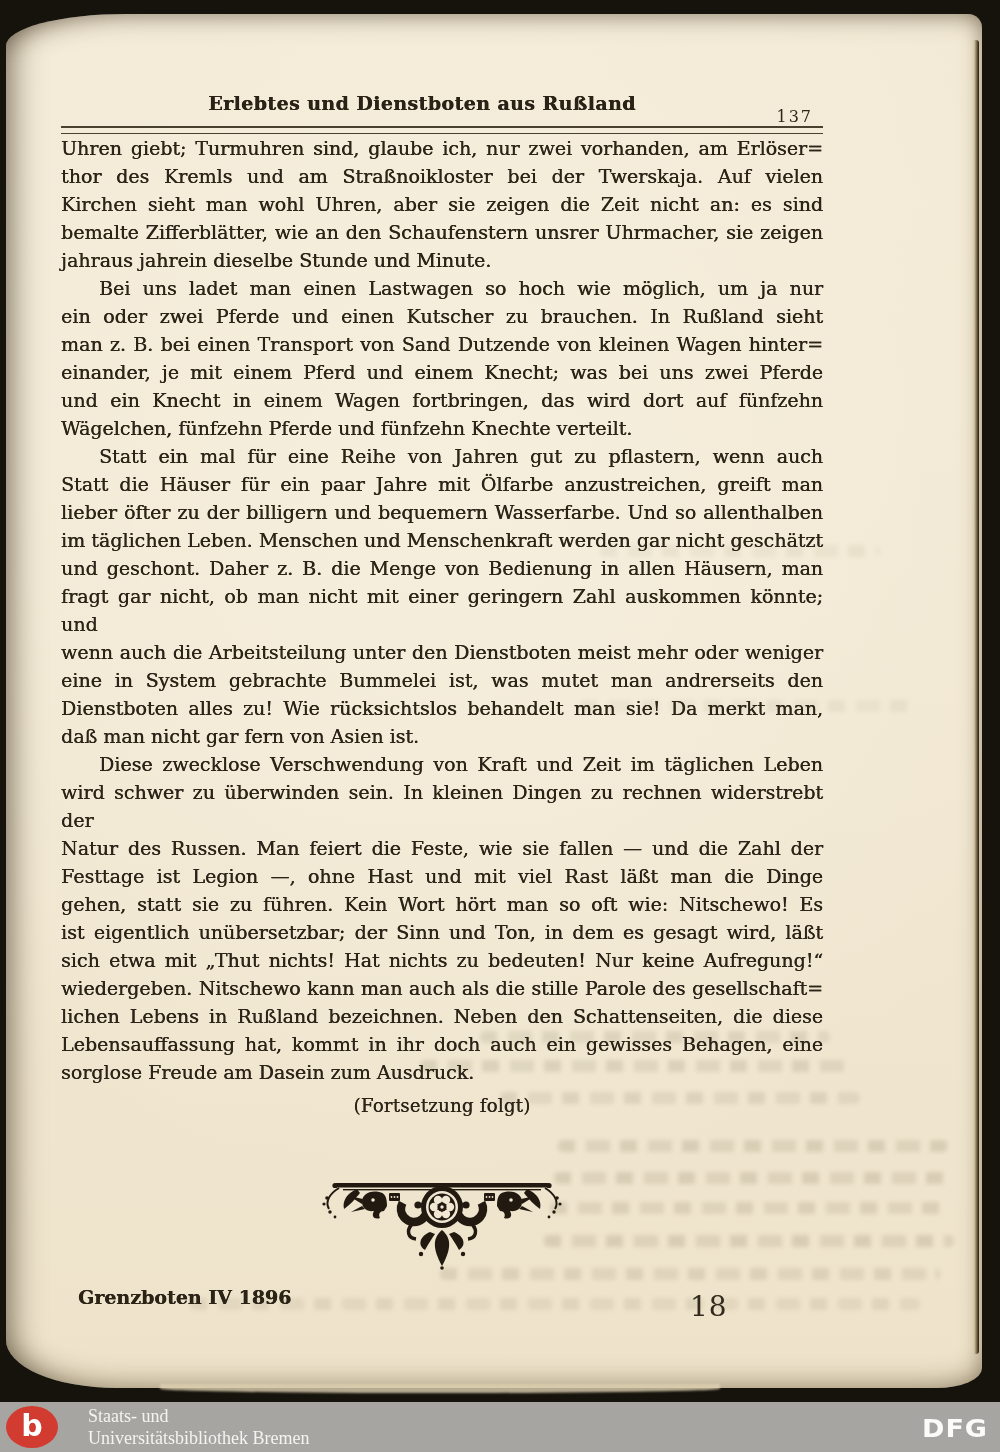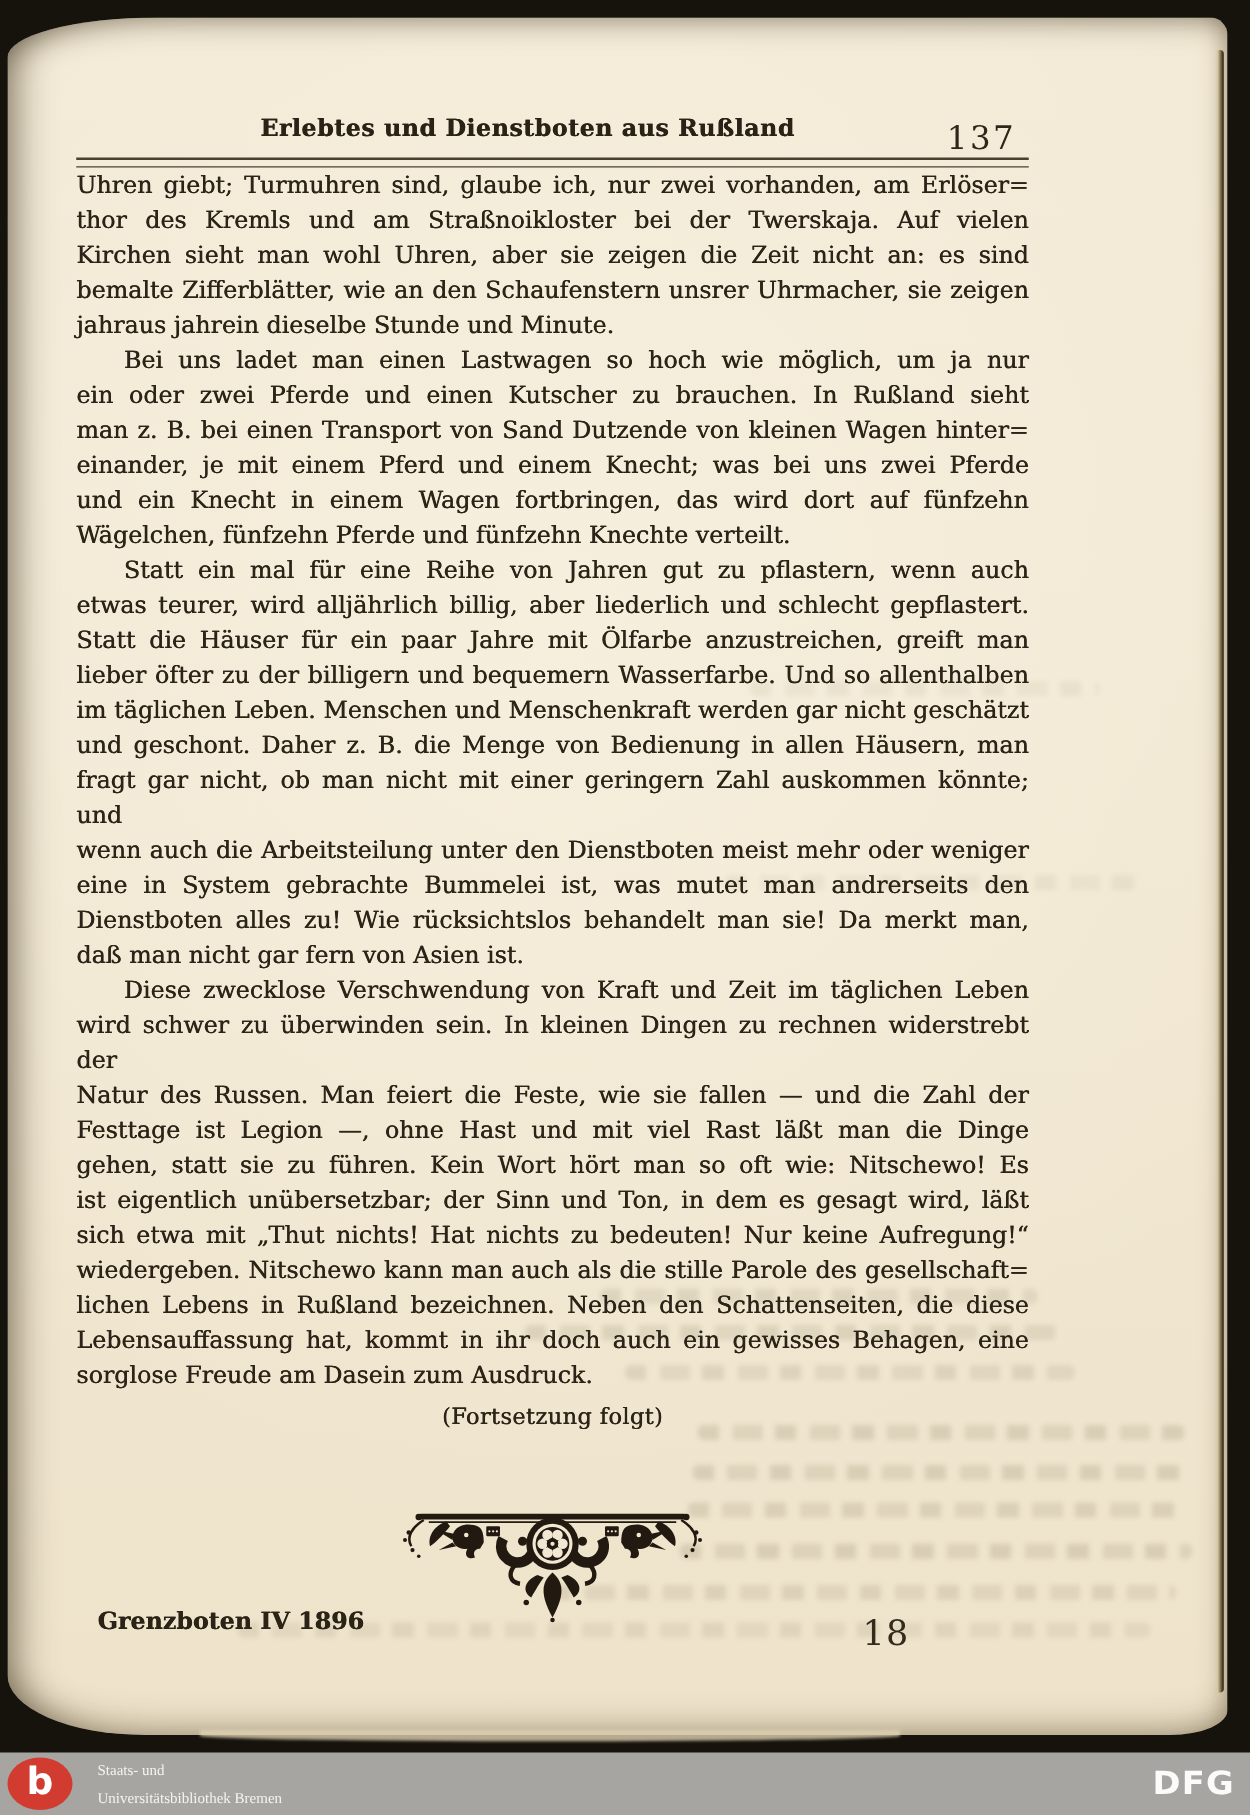--- a/index.html
+++ b/index.html
@@ -34,21 +34,21 @@
         rgba(120,112,80,.30) 28px 52px, rgba(120,112,80,0) 52px 62px);}
 
   .content{position:relative;z-index:1;padding:78px 0 0 55px;}
 
   
   .header{width:782px;position:relative;}
   .header-row{position:relative;height:28px;}
   .title{position:absolute;left:0;right:60px;text-align:center;
          font-size:19px;font-weight:bold;color:#2a2216;letter-spacing:.4px;
          text-shadow:.35px 0 currentColor;}
-  .pagenum{position:absolute;right:30px;bottom:-6px;font-size:26px;color:#2e2719;
+  .pagenum{position:absolute;right:30px;bottom:-6px;font-size:16px;color:#2e2719;
          letter-spacing:2px;text-align:center;}
   .rule{margin-top:6px;height:5px;border-top:2px solid #49412f;border-bottom:1px solid #49412f;width:762px;}
 
   
   .column{width:762px;color:#2c2418;font-size:19px;line-height:28px;
           text-shadow:.35px 0 currentColor;}
   .l{text-align:justify;text-align-last:justify;}
   .e{text-align:left;text-align-last:left;}
   .ind{text-indent:38px;}
   .continuation{margin-top:6px;text-align:center;font-size:18px;letter-spacing:.3px;}
@@ -62,22 +62,22 @@
          letter-spacing:1px;z-index:1;}
 
   
   .bar{position:absolute;left:0;top:1402px;width:1000px;height:50px;background:#a6a5a2;
        display:flex;align-items:center;justify-content:space-between;}
   .lib{display:flex;align-items:center;}
   .lib-logo{width:52px;height:42px;margin-left:6px;border-radius:50%;background:#d23b30;
        display:flex;align-items:center;justify-content:center;}
   .lib-logo span{color:#fff;font-family:"DejaVu Sans",sans-serif;font-weight:bold;
        font-size:30px;line-height:1;transform:translateY(-1px);}
-  .lib-name{margin-left:20px;color:#f5f4f1;font-family:"Liberation Serif",serif;
-       font-size:12px;line-height:22px;}
+  .lib-name{margin-left:30px;color:#f5f4f1;font-family:"Liberation Serif",serif;
+       font-size:18px;line-height:22px;}
   .dfg{margin-right:12px;color:#fbfbfa;font-family:"DejaVu Sans",sans-serif;
        font-weight:bold;font-size:27px;letter-spacing:1px;transform:scaleY(.95);}
 </style>
 </head>
 <body>
 
 <div class="canvas">
   <div class="page">
 
     <div class="bleed">
@@ -111,21 +111,20 @@
         <div class="e">jahraus jahrein dieselbe Stunde und Minute.</div>
 
         <div class="l ind">Bei uns ladet man einen Lastwagen so hoch wie möglich, um ja nur</div>
         <div class="l">ein oder zwei Pferde und einen Kutscher zu brauchen. In Rußland sieht</div>
         <div class="l">man z. B. bei einen Transport von Sand Dutzende von kleinen Wagen hinter=</div>
         <div class="l">einander, je mit einem Pferd und einem Knecht; was bei uns zwei Pferde</div>
         <div class="l">und ein Knecht in einem Wagen fortbringen, das wird dort auf fünfzehn</div>
         <div class="e">Wägelchen, fünfzehn Pferde und fünfzehn Knechte verteilt.</div>
 
         <div class="l ind">Statt ein mal für eine Reihe von Jahren gut zu pflastern, wenn auch</div>
-        <div class="l">etwas teurer, wird alljährlich billig, aber liederlich und schlecht gepflastert.</div>
         <div class="l">Statt die Häuser für ein paar Jahre mit Ölfarbe anzustreichen, greift man</div>
         <div class="l">lieber öfter zu der billigern und bequemern Wasserfarbe. Und so allenthalben</div>
         <div class="l">im täglichen Leben. Menschen und Menschenkraft werden gar nicht geschätzt</div>
         <div class="l">und geschont. Daher z. B. die Menge von Bedienung in allen Häusern, man</div>
         <div class="l">fragt gar nicht, ob man nicht mit einer geringern Zahl auskommen könnte; und</div>
         <div class="l">wenn auch die Arbeitsteilung unter den Dienstboten meist mehr oder weniger</div>
         <div class="l">eine in System gebrachte Bummelei ist, was mutet man andrerseits den</div>
         <div class="l">Dienstboten alles zu! Wie rücksichtslos behandelt man sie! Da merkt man,</div>
         <div class="e">daß man nicht gar fern von Asien ist.</div>
 

